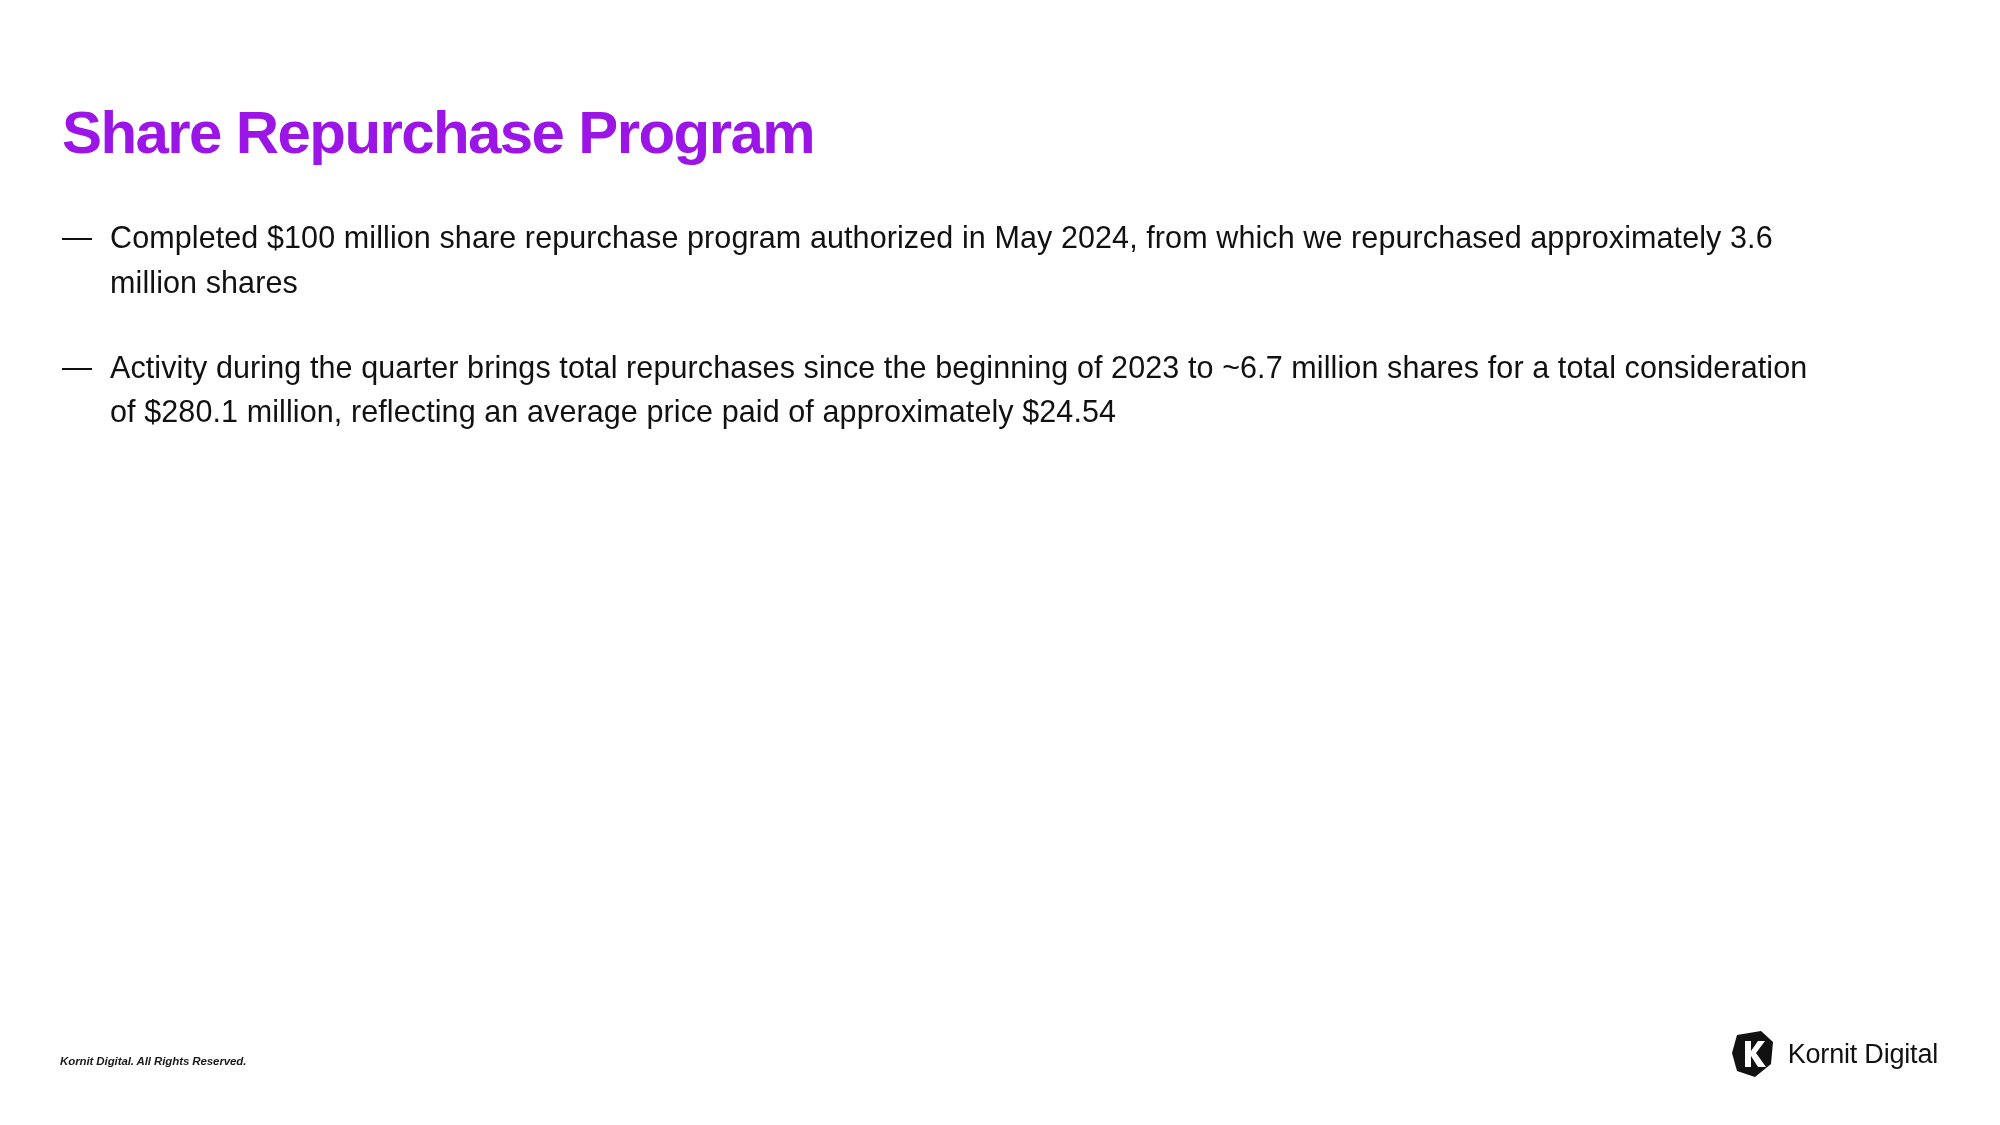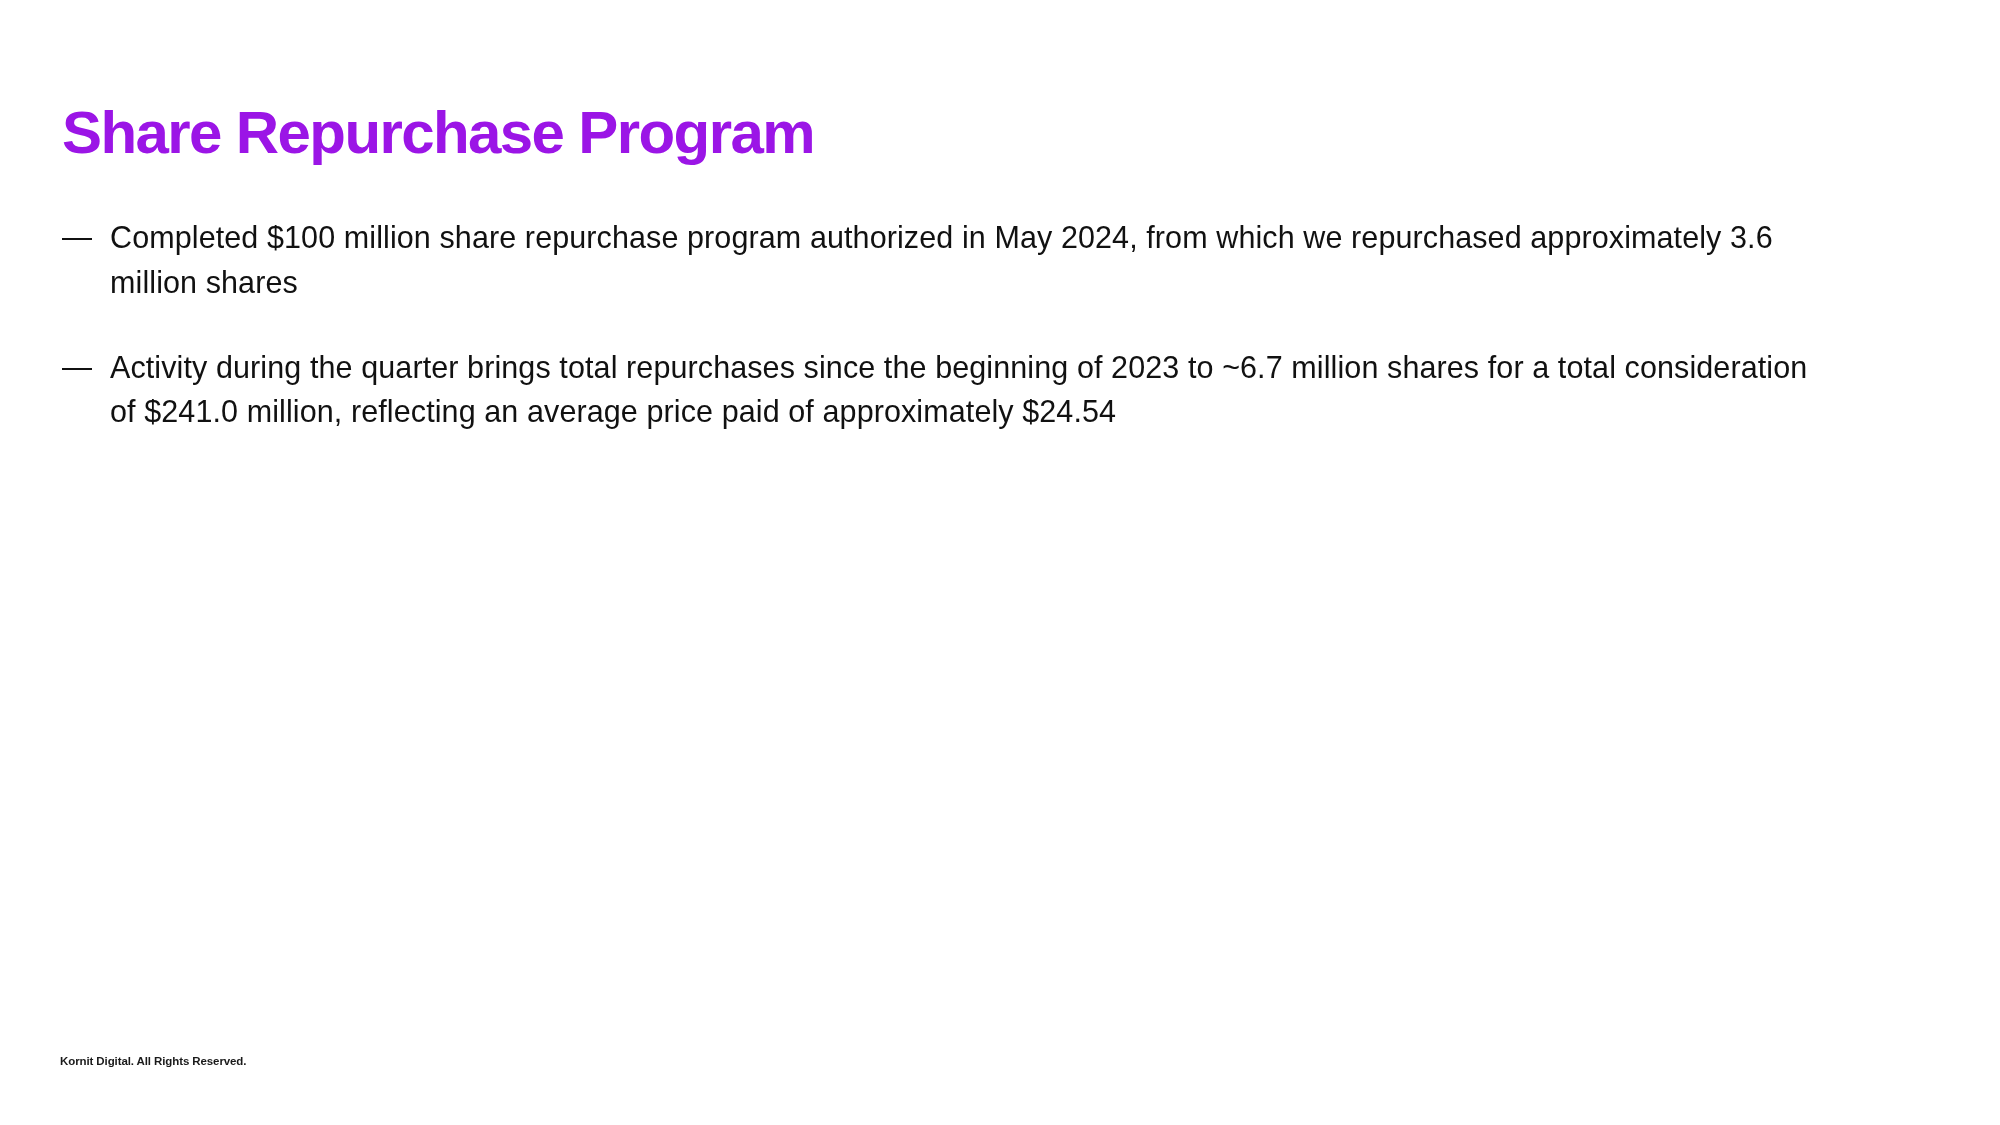--- a/index.html
+++ b/index.html
@@ -66,20 +66,21 @@
   }
 
   .footer-copyright {
     position: absolute;
     left: 60px;
     bottom: 58px;
     font-size: 11.5px;
     font-weight: 700;
     letter-spacing: -0.1px;
     color: #1a1a1a;
+    font-style: italic;
   }
 
   .brand {
     position: absolute;
     right: 62px;
     bottom: 48px;
     display: flex;
     align-items: center;
     gap: 13px;
   }
@@ -106,21 +107,30 @@
 
   <div class="bullets">
 
     <div class="bullet">
       <span class="bullet-dash">—</span>
       <span class="bullet-text">Completed $100 million share repurchase program authorized in May 2024, from which we repurchased approximately 3.6 million shares</span>
     </div>
 
     <div class="bullet">
       <span class="bullet-dash">—</span>
-      <span class="bullet-text">Activity during the quarter brings total repurchases since the beginning of 2023 to ~6.7 million shares for a total consideration of $241.0 million, reflecting an average price paid of approximately $24.54</span>
+      <span class="bullet-text">Activity during the quarter brings total repurchases since the beginning of 2023 to ~6.7 million shares for a total consideration of $280.1 million, reflecting an average price paid of approximately $24.54</span>
     </div>
 
   </div>
 
   <div class="footer-copyright">Kornit Digital. All Rights Reserved.</div>
 
+  <div class="brand">
+    <span class="brand-mark">
+      <svg width="44" height="46" viewBox="0 0 44 46" xmlns="http://www.w3.org/2000/svg">
+        <path d="M6 4 L30 0 L42 11 L40 33 L24 46 L6 40 L1 22 Z" fill="#111111"></path>
+        <path d="M14 10 L20 10 L20 20 L27 10 L34 10 L25 22 L35 36 L27 36 L20 25 L20 36 L14 36 Z" fill="#ffffff"></path>
+      </svg>
+    </span>
+    <span class="brand-name">Kornit Digital</span>
+  </div>
 
 </div>
 
 </body></html>

